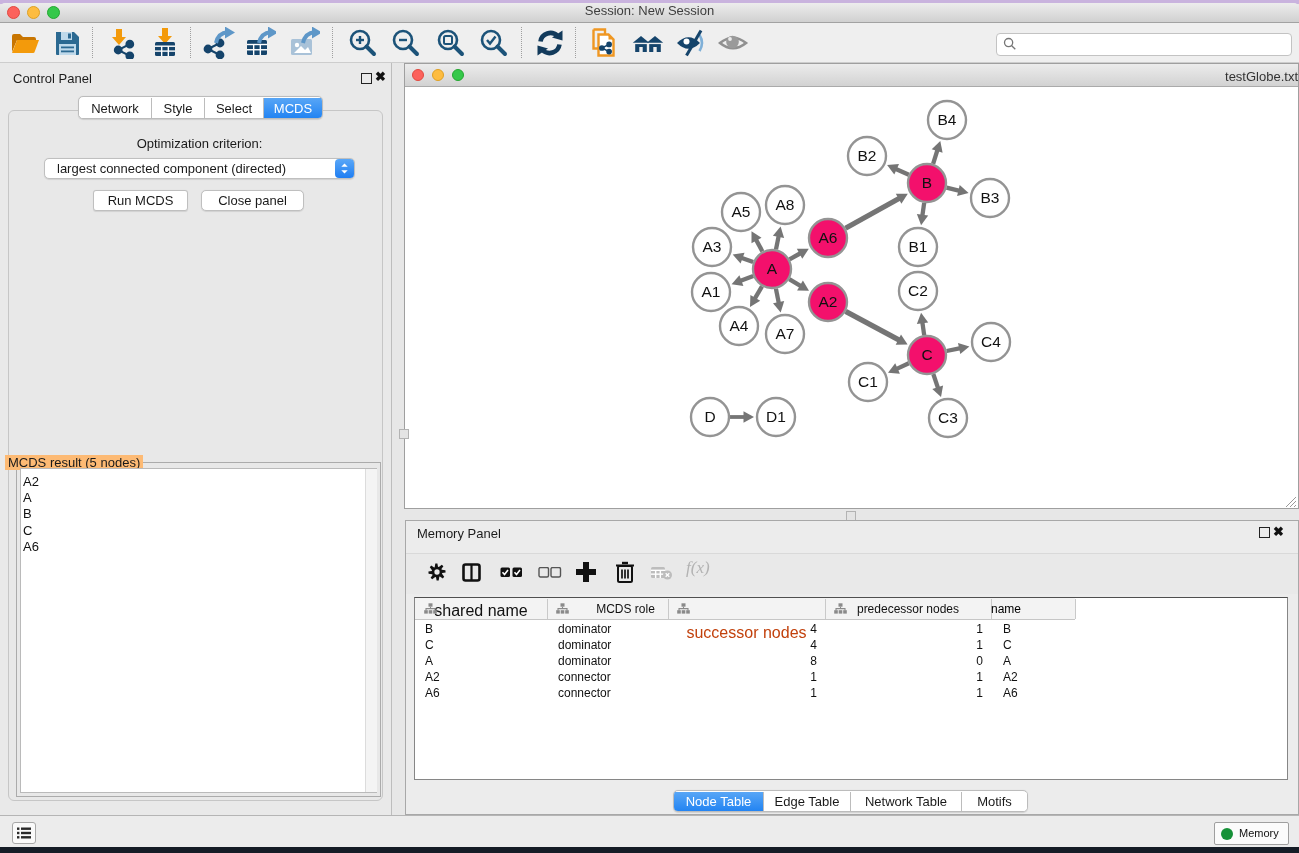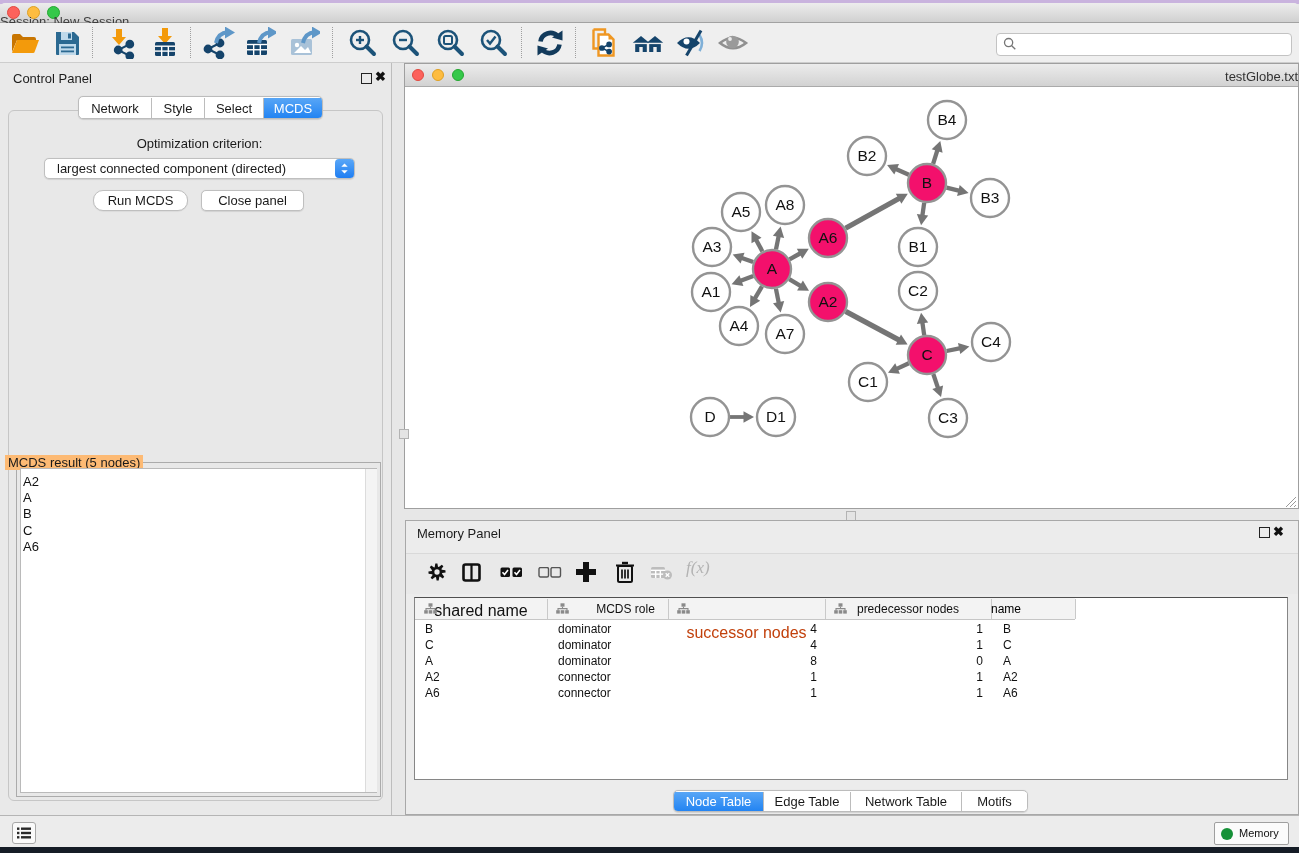--- a/index.html
+++ b/index.html
@@ -1,18 +1,18 @@
 <!DOCTYPE html>
 <html><head><meta charset="utf-8"><style>html,body{margin:0;padding:0}body{width:1299px;height:853px;position:relative;overflow:hidden;font-family:"Liberation Sans",sans-serif;background:#e7e7e7;-webkit-font-smoothing:antialiased}.abs{position:absolute}.seg{display:inline-block;text-align:center;font-size:13px;color:#1a1a1a;background:#fff;border-right:1px solid #bcbcbc;box-sizing:border-box}.sel{background:linear-gradient(#58a6f6,#2082f2);color:#fff;border-right:none}</style></head><body>
 <div class="abs" style="left:0;top:0;width:1299px;height:4px;background:#c9b3de"></div>
 <div class="abs" style="left:0;top:3px;width:1299px;height:19px;background:linear-gradient(#ededed,#d0d0d0);border-bottom:1px solid #a2a2a2;border-radius:5px 5px 0 0"></div>
 <div style="position:absolute;left:6.5px;top:5.5px;width:13.0px;height:13.0px;border-radius:50%;background:#fc625c;border:1px solid #e14940;box-sizing:border-box"></div>
 <div style="position:absolute;left:26.5px;top:5.5px;width:13.0px;height:13.0px;border-radius:50%;background:#fdbc40;border:1px solid #dfa023;box-sizing:border-box"></div>
 <div style="position:absolute;left:46.5px;top:5.5px;width:13.0px;height:13.0px;border-radius:50%;background:#35c84a;border:1px solid #24a731;box-sizing:border-box"></div>
-<div class="abs" style="left:0;top:14px;width:1299px;text-align:left;font-size:13px;color:#3e3e3e">Session: New Session</div>
+<div class="abs" style="left:0;top:3px;width:1299px;text-align:center;font-size:13px;color:#3e3e3e">Session: New Session</div>
 <div class="abs" style="left:0;top:23px;width:1299px;height:39px;background:#efefef;border-bottom:1px solid #cdcdcd"></div>
 <svg style="position:absolute;left:8px;top:27px" width="32" height="32" viewBox="0 0 32 32">
     <path d="M4 25 L4 9 Q4 7 6 7 L12 7 L15 10 L26 10 Q28 10 28 12 L28 13 L9 13 Z" fill="#c87500"></path>
     <path d="M9 13 L31 13 L26.5 25.2 Q26.2 26 25.2 26 L4 26 Z" fill="#f39a0b"></path>
   </svg>
 <svg style="position:absolute;left:51px;top:27px" width="32" height="32" viewBox="0 0 32 32">
     <path d="M5 5 H23 L28 10 V27 Q28 28 27 28 H6 Q5 28 5 27 Z" fill="#2b6991"></path>
     <rect x="10" y="5" width="11" height="8" fill="#bfd9ea"></rect>
     <rect x="17" y="6.5" width="3" height="5" fill="#2b6991"></rect>
     <rect x="8" y="17" width="17" height="11" fill="#bfd9ea"></rect>
@@ -148,21 +148,21 @@
 <div class="abs" style="left:375px;top:69px;font-size:13px;font-weight:bold;color:#111">✖</div>
 <div class="abs" style="left:8px;top:110px;width:375px;height:691px;background:#e8e8e8;border:1px solid #c6c6c6;border-radius:6px;box-sizing:border-box"></div>
 <div class="abs" style="left:78px;top:96px;height:21px;border:1px solid #bcbcbc;border-radius:5px;overflow:hidden;background:#fff;line-height:21px;box-shadow:0 0.5px 1px rgba(0,0,0,.12)"><div class="seg" style="width:73px;border-radius:5px 0 0 5px">Network</div><div class="seg" style="width:53px">Style</div><div class="seg" style="width:59px">Select</div><div class="seg sel" style="width:58px">MCDS</div></div>
 <div class="abs" style="left:0;top:136px;width:399px;text-align:center;font-size:13px;color:#1a1a1a">Optimization criterion:</div>
 <div class="abs" style="left:44px;top:158px;width:311px;height:21px;background:#fff;border:1px solid #bfbfbf;border-radius:5px;box-sizing:border-box;font-size:13px;color:#1a1a1a;line-height:19px;padding-left:12px;box-shadow:0 0.5px 1px rgba(0,0,0,.1)">largest connected component (directed)</div>
 <div class="abs" style="left:335px;top:159px;width:19px;height:19px;background:linear-gradient(#5aa7f7,#1f7ef2);border-radius:4px"></div>
 <svg class="abs" style="left:335px;top:159px" width="19" height="19" viewBox="0 0 19 19">
     <path d="M6.3 7.8 L9.5 4.4 L12.7 7.8 Z" fill="#fff"></path>
     <path d="M6.3 11.2 L9.5 14.6 L12.7 11.2 Z" fill="#fff"></path>
   </svg>
-<div class="abs" style="left:93px;top:190px;width:95px;height:21px;background:#fff;border:1px solid #bfbfbf;border-radius:10px;box-sizing:border-box;font-size:13px;color:#1a1a1a;text-align:center;line-height:19px;box-shadow:0 0.5px 1px rgba(0,0,0,.1)">Run MCDS</div>
+<div class="abs" style="left:93px;top:190px;width:95px;height:21px;background:#fff;border:1px solid #bfbfbf;border-radius:3px;box-sizing:border-box;font-size:13px;color:#1a1a1a;text-align:center;line-height:19px;box-shadow:0 0.5px 1px rgba(0,0,0,.1)">Run MCDS</div>
 <div class="abs" style="left:201px;top:190px;width:103px;height:21px;background:#fff;border:1px solid #bfbfbf;border-radius:5px;box-sizing:border-box;font-size:13px;color:#1a1a1a;text-align:center;line-height:19px;box-shadow:0 0.5px 1px rgba(0,0,0,.1)">Close panel</div>
 <div class="abs" style="left:16px;top:462px;width:365px;height:335px;border:1px solid #ababab;box-sizing:border-box"></div>
 <div class="abs" style="left:5px;top:455px;background:#fdba74;padding:0 3px;font-size:13px;color:#1a1a1a">MCDS result (5 nodes)</div>
 <div class="abs" style="left:20px;top:468px;width:357px;height:325px;background:#fff;border:1px solid #bababa;box-sizing:border-box"></div>
 <div class="abs" style="left:365px;top:469px;width:11px;height:323px;background:#f4f4f4;border-left:1px solid #dcdcdc"></div>
 <div class="abs" style="left:23px;top:474px;font-size:13px;color:#111;line-height:16.2px">A2<br>A<br>B<br>C<br>A6</div>
 <div class="abs" style="left:404px;top:63px;width:895px;height:446px;background:#fff;border:1px solid #9f9f9f;box-sizing:border-box"></div>
 <div class="abs" style="left:405px;top:64px;width:893px;height:23px;background:linear-gradient(#ececec,#d2d2d2);border-bottom:1px solid #aaa;box-sizing:border-box"></div>
 <div style="position:absolute;left:412px;top:69px;width:12px;height:12px;border-radius:50%;background:#fc625c;border:1px solid #e14940;box-sizing:border-box"></div>
 <div style="position:absolute;left:432px;top:69px;width:12px;height:12px;border-radius:50%;background:#fdbc40;border:1px solid #dfa023;box-sizing:border-box"></div>

